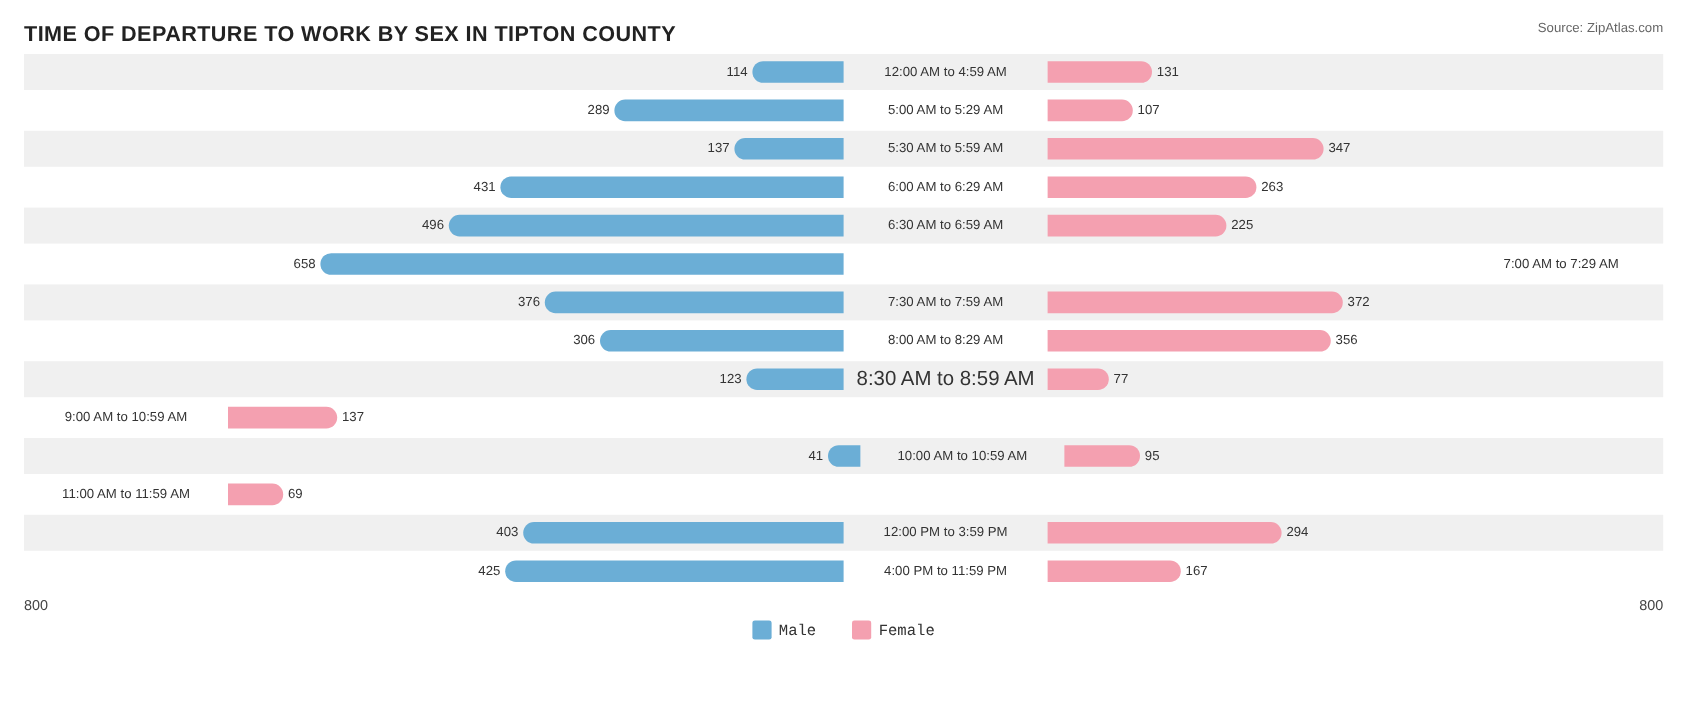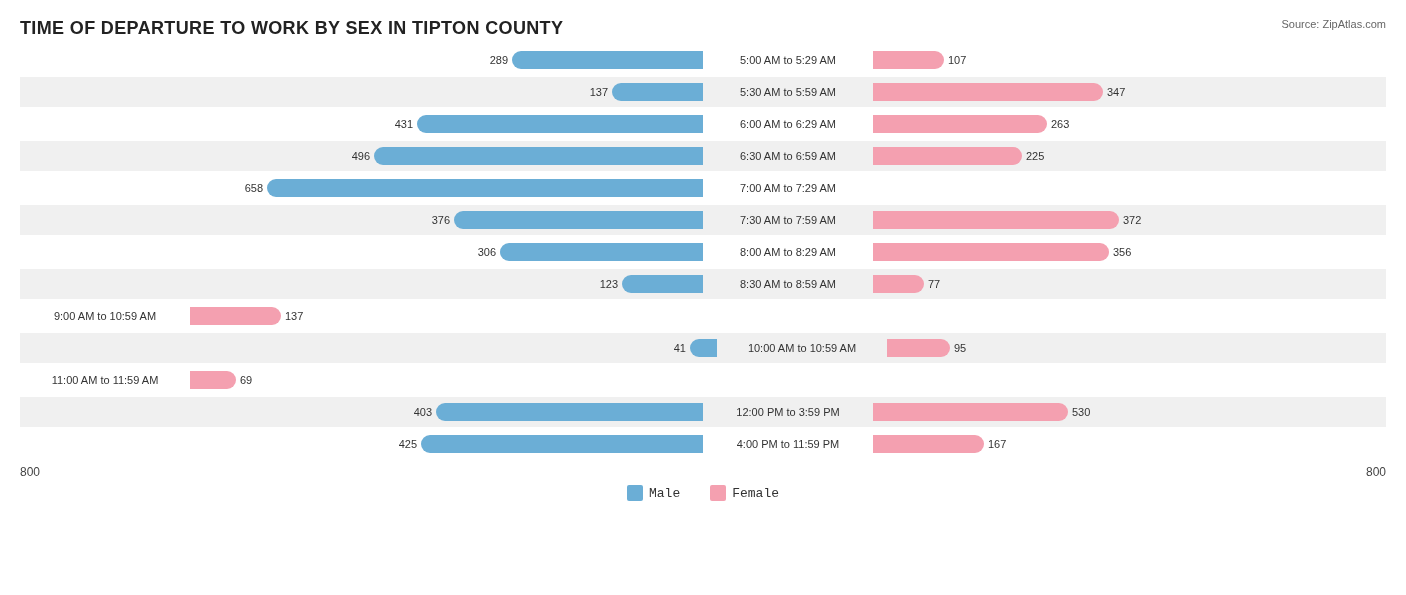--- a/index.html
+++ b/index.html
@@ -94,20 +94,31 @@
   </style>
 </head>
 <body>
 
 <div class="chart-container">
   <div class="chart-title">TIME OF DEPARTURE TO WORK BY SEX IN TIPTON COUNTY</div>
   <div class="source-text">Source: ZipAtlas.com</div>
 
   <div class="chart-area" id="chart-area">
 
+  <div class="row" style="background: rgb(240, 240, 240);">
+    <div class="left-section" style="position:relative; width:50%; height:100%;">
+      <span style="position:absolute; right:80px; top:50%; transform:translateY(-50%); font-size:11px; color:#333; white-space:nowrap;">114</span>
+      <div style="height:18px; background:#6baed6; border-radius:9px 0 0 9px; position:absolute; right:0; top:50%; transform:translateY(-50%); width:76px;"></div>
+    </div>
+    <div style="width:170px; text-align:center; font-size:11px; color:#333; white-space:nowrap; flex-shrink:0; z-index:10;">12:00 AM to 4:59 AM</div>
+    <div class="right-section" style="position:relative; flex:1; height:100%;">
+      <div style="height:18px; background:#f4a0b0; border-radius:0 9px 9px 0; position:absolute; left:0; top:50%; transform:translateY(-50%); width:87px;"></div>
+      <span style="position:absolute; left:91px; top:50%; transform:translateY(-50%); font-size:11px; color:#333; white-space:nowrap;">131</span>
+    </div>
+  </div>
       <div class="row" style="background: rgb(255, 255, 255);">
     <div class="left-section" style="position:relative; width:50%; height:100%;">
       <span style="position:absolute; right:195px; top:50%; transform:translateY(-50%); font-size:11px; color:#333; white-space:nowrap;">289</span>
       <div style="height:18px; background:#6baed6; border-radius:9px 0 0 9px; position:absolute; right:0; top:50%; transform:translateY(-50%); width:191px;"></div>
     </div>
     <div style="width:170px; text-align:center; font-size:11px; color:#333; white-space:nowrap; flex-shrink:0; z-index:10;">5:00 AM to 5:29 AM</div>
     <div class="right-section" style="position:relative; flex:1; height:100%;">
       <div style="height:18px; background:#f4a0b0; border-radius:0 9px 9px 0; position:absolute; left:0; top:50%; transform:translateY(-50%); width:71px;"></div>
       <span style="position:absolute; left:75px; top:50%; transform:translateY(-50%); font-size:11px; color:#333; white-space:nowrap;">107</span>
     </div>
@@ -138,21 +149,21 @@
     <div class="left-section" style="position:relative; width:50%; height:100%;">
       <span style="position:absolute; right:333px; top:50%; transform:translateY(-50%); font-size:11px; color:#333; white-space:nowrap;">496</span>
       <div style="height:18px; background:#6baed6; border-radius:9px 0 0 9px; position:absolute; right:0; top:50%; transform:translateY(-50%); width:329px;"></div>
     </div>
     <div style="width:170px; text-align:center; font-size:11px; color:#333; white-space:nowrap; flex-shrink:0; z-index:10;">6:30 AM to 6:59 AM</div>
     <div class="right-section" style="position:relative; flex:1; height:100%;">
       <div style="height:18px; background:#f4a0b0; border-radius:0 9px 9px 0; position:absolute; left:0; top:50%; transform:translateY(-50%); width:149px;"></div>
       <span style="position:absolute; left:153px; top:50%; transform:translateY(-50%); font-size:11px; color:#333; white-space:nowrap;">225</span>
     </div>
   </div>
-      <div class="row" style="background: rgb(255, 255, 255);">
+      <div class="row" style="background: rgb(255, 255, 255); justify-content: space-between;">
     <div class="left-section" style="position:relative; width:50%; height:100%;">
       <span style="position:absolute; right:440px; top:50%; transform:translateY(-50%); font-size:11px; color:#333; white-space:nowrap;">658</span>
       <div style="height:18px; background:#6baed6; border-radius:9px 0 0 9px; position:absolute; right:0; top:50%; transform:translateY(-50%); width:436px;"></div>
     </div>
     <div style="width:170px; text-align:center; font-size:11px; color:#333; white-space:nowrap; flex-shrink:0; z-index:10;">7:00 AM to 7:29 AM</div>
   </div>
       <div class="row" style="background: rgb(240, 240, 240);">
     <div class="left-section" style="position:relative; width:50%; height:100%;">
       <span style="position:absolute; right:253px; top:50%; transform:translateY(-50%); font-size:11px; color:#333; white-space:nowrap;">376</span>
       <div style="height:18px; background:#6baed6; border-radius:9px 0 0 9px; position:absolute; right:0; top:50%; transform:translateY(-50%); width:249px;"></div>
@@ -172,21 +183,21 @@
     <div class="right-section" style="position:relative; flex:1; height:100%;">
       <div style="height:18px; background:#f4a0b0; border-radius:0 9px 9px 0; position:absolute; left:0; top:50%; transform:translateY(-50%); width:236px;"></div>
       <span style="position:absolute; left:240px; top:50%; transform:translateY(-50%); font-size:11px; color:#333; white-space:nowrap;">356</span>
     </div>
   </div>
       <div class="row" style="background: rgb(240, 240, 240);">
     <div class="left-section" style="position:relative; width:50%; height:100%;">
       <span style="position:absolute; right:85px; top:50%; transform:translateY(-50%); font-size:11px; color:#333; white-space:nowrap;">123</span>
       <div style="height:18px; background:#6baed6; border-radius:9px 0 0 9px; position:absolute; right:0; top:50%; transform:translateY(-50%); width:81px;"></div>
     </div>
-    <div style="width:170px; text-align:center; font-size:11px; color:#333; white-space:nowrap; flex-shrink:0; z-index:10;">8:30 AM to 8:59 AM</div>
+    <div style="width:170px; text-align:center; font-size:17px; color:#333; white-space:nowrap; flex-shrink:0; z-index:10;">8:30 AM to 8:59 AM</div>
     <div class="right-section" style="position:relative; flex:1; height:100%;">
       <div style="height:18px; background:#f4a0b0; border-radius:0 9px 9px 0; position:absolute; left:0; top:50%; transform:translateY(-50%); width:51px;"></div>
       <span style="position:absolute; left:55px; top:50%; transform:translateY(-50%); font-size:11px; color:#333; white-space:nowrap;">77</span>
     </div>
   </div>
       <div class="row" style="background: rgb(255, 255, 255);">
     <div style="width:170px; text-align:center; font-size:11px; color:#333; white-space:nowrap; flex-shrink:0; z-index:10;">9:00 AM to 10:59 AM</div>
     <div class="right-section" style="position:relative; flex:1; height:100%;">
       <div style="height:18px; background:#f4a0b0; border-radius:0 9px 9px 0; position:absolute; left:0; top:50%; transform:translateY(-50%); width:91px;"></div>
       <span style="position:absolute; left:95px; top:50%; transform:translateY(-50%); font-size:11px; color:#333; white-space:nowrap;">137</span>
@@ -211,21 +222,21 @@
     </div>
   </div>
       <div class="row" style="background: rgb(240, 240, 240);">
     <div class="left-section" style="position:relative; width:50%; height:100%;">
       <span style="position:absolute; right:271px; top:50%; transform:translateY(-50%); font-size:11px; color:#333; white-space:nowrap;">403</span>
       <div style="height:18px; background:#6baed6; border-radius:9px 0 0 9px; position:absolute; right:0; top:50%; transform:translateY(-50%); width:267px;"></div>
     </div>
     <div style="width:170px; text-align:center; font-size:11px; color:#333; white-space:nowrap; flex-shrink:0; z-index:10;">12:00 PM to 3:59 PM</div>
     <div class="right-section" style="position:relative; flex:1; height:100%;">
       <div style="height:18px; background:#f4a0b0; border-radius:0 9px 9px 0; position:absolute; left:0; top:50%; transform:translateY(-50%); width:195px;"></div>
-      <span style="position:absolute; left:199px; top:50%; transform:translateY(-50%); font-size:11px; color:#333; white-space:nowrap;">530</span>
+      <span style="position:absolute; left:199px; top:50%; transform:translateY(-50%); font-size:11px; color:#333; white-space:nowrap;">294</span>
     </div>
   </div>
       <div class="row" style="background: rgb(255, 255, 255);">
     <div class="left-section" style="position:relative; width:50%; height:100%;">
       <span style="position:absolute; right:286px; top:50%; transform:translateY(-50%); font-size:11px; color:#333; white-space:nowrap;">425</span>
       <div style="height:18px; background:#6baed6; border-radius:9px 0 0 9px; position:absolute; right:0; top:50%; transform:translateY(-50%); width:282px;"></div>
     </div>
     <div style="width:170px; text-align:center; font-size:11px; color:#333; white-space:nowrap; flex-shrink:0; z-index:10;">4:00 PM to 11:59 PM</div>
     <div class="right-section" style="position:relative; flex:1; height:100%;">
       <div style="height:18px; background:#f4a0b0; border-radius:0 9px 9px 0; position:absolute; left:0; top:50%; transform:translateY(-50%); width:111px;"></div>

